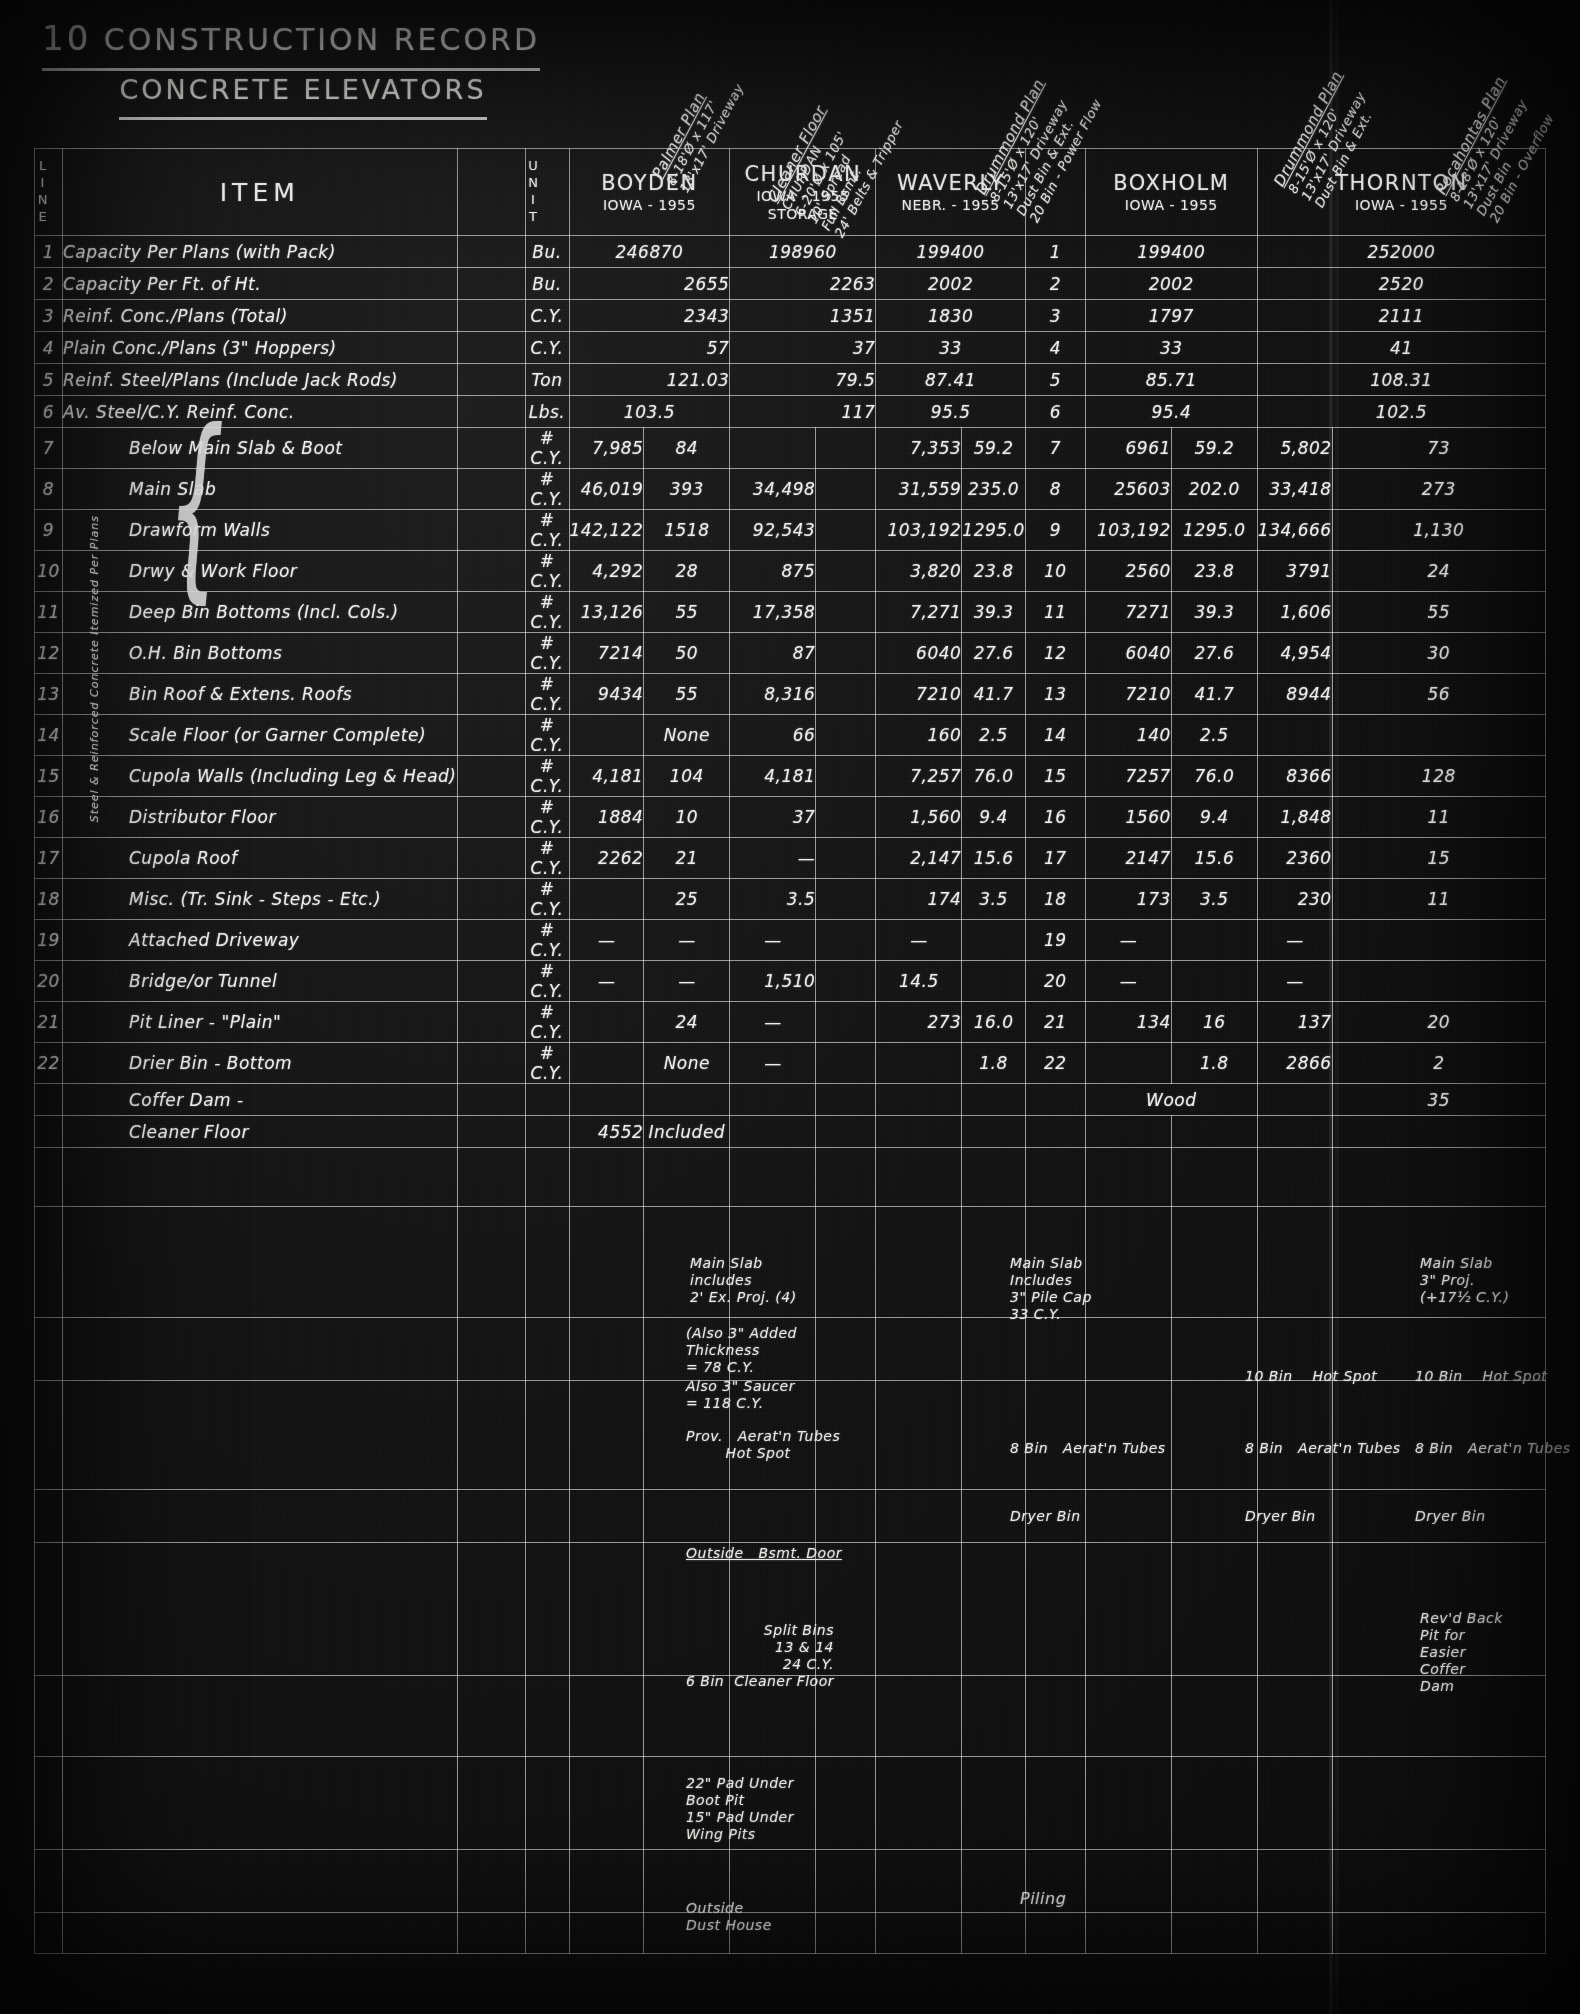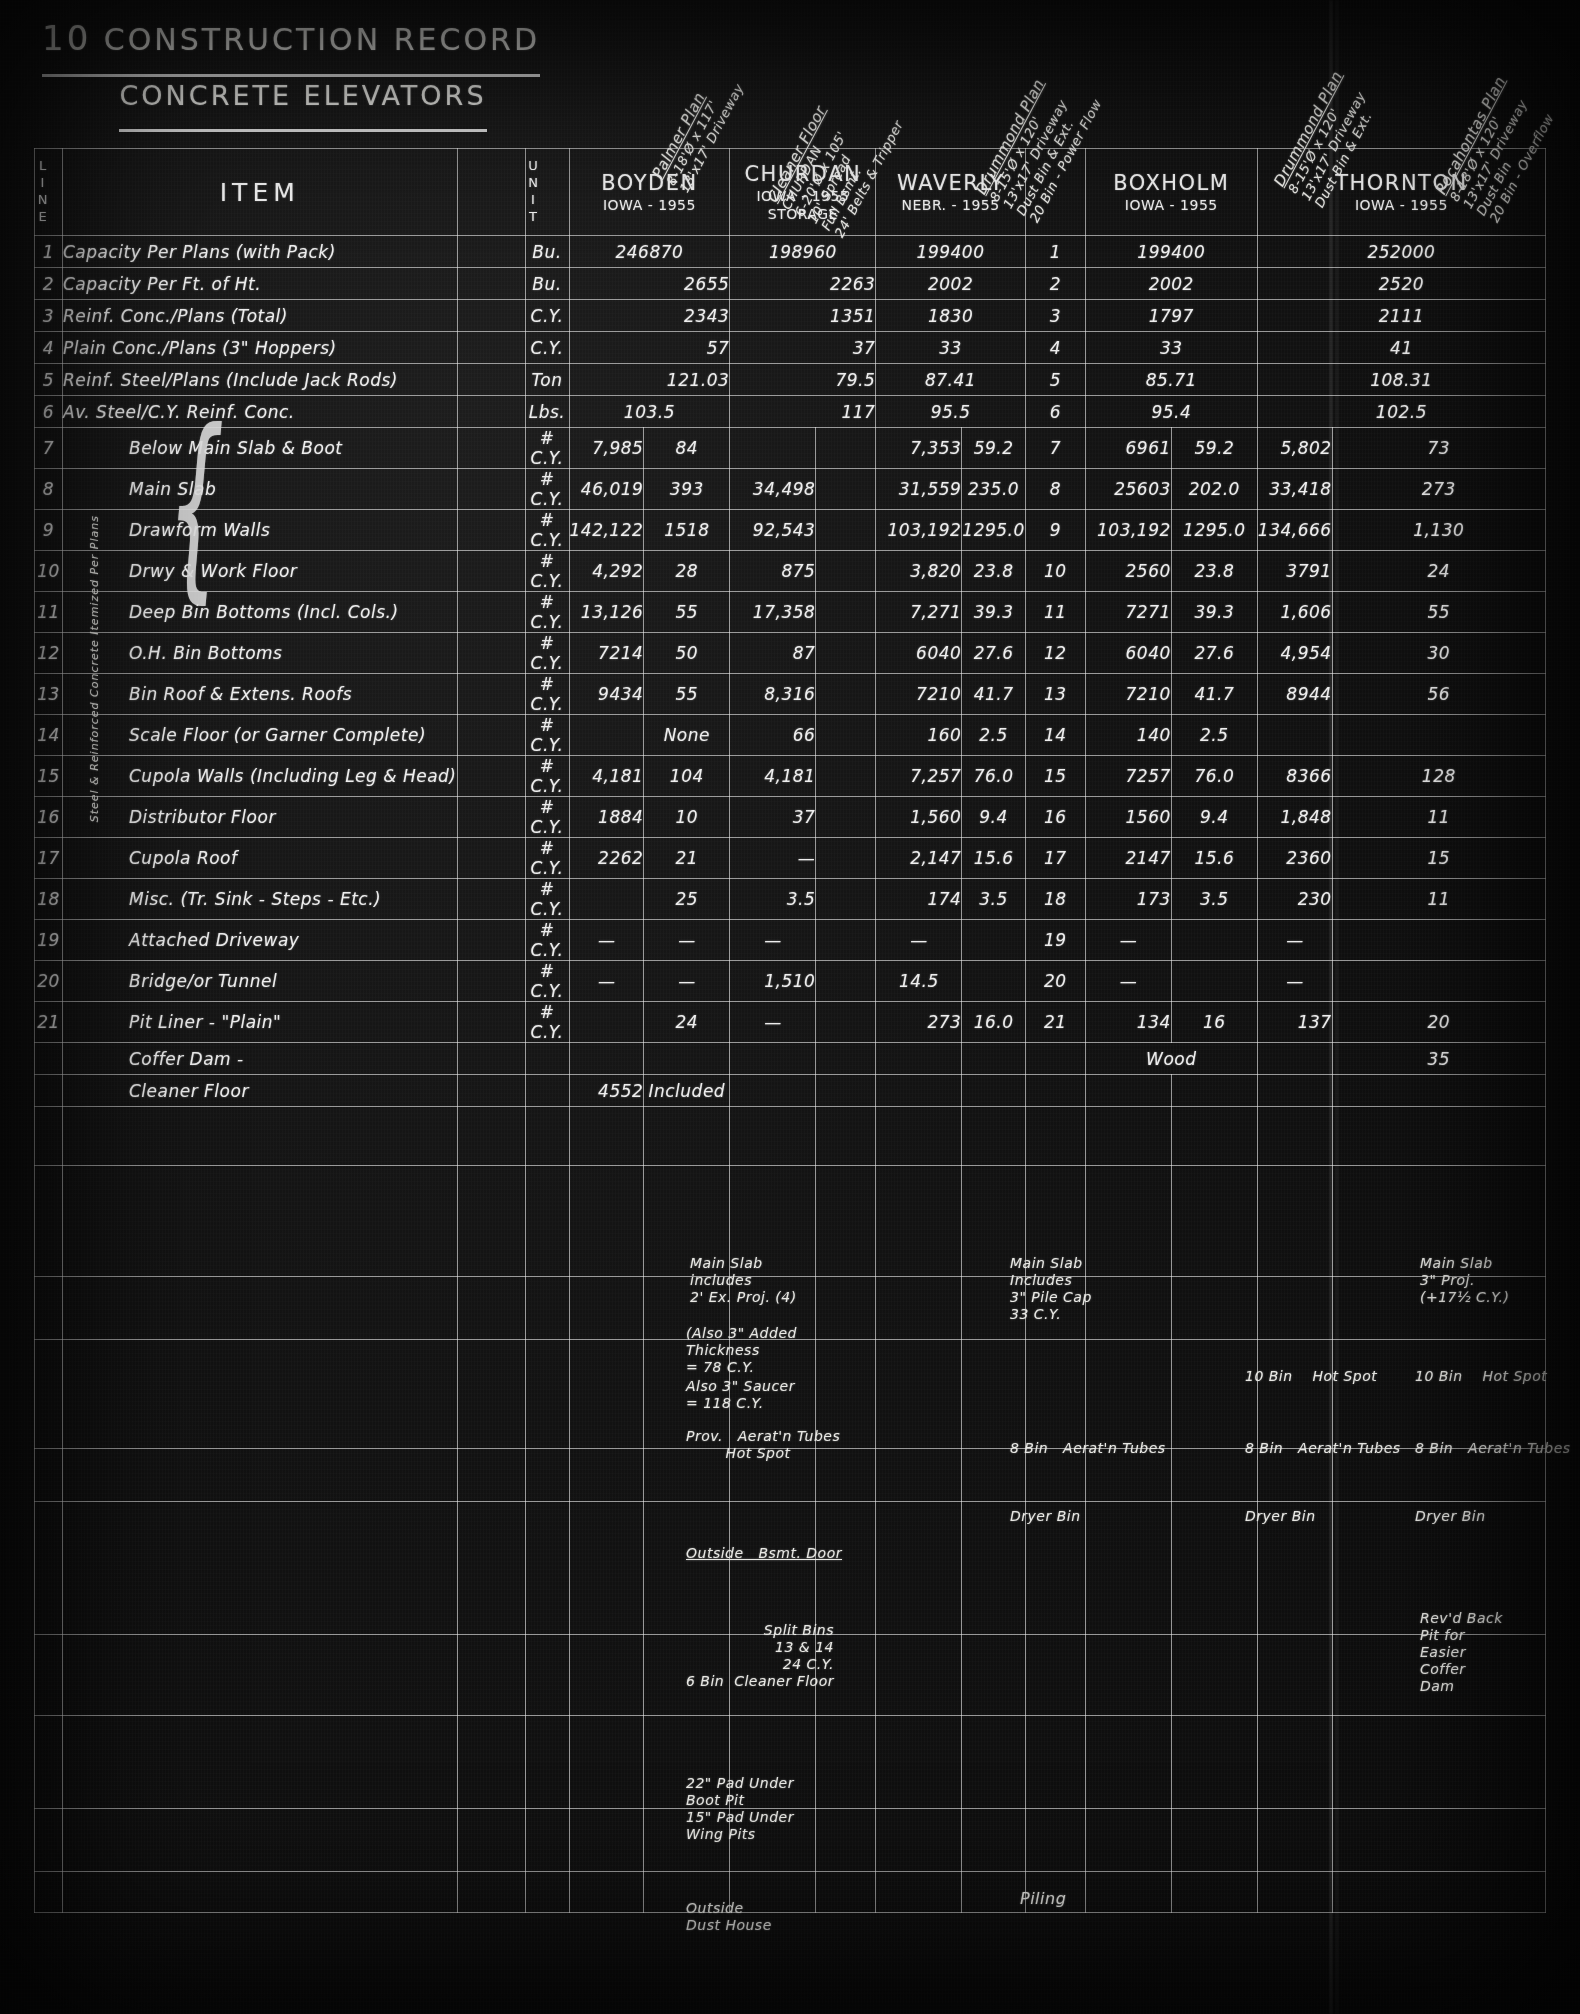--- a/index.html
+++ b/index.html
@@ -33,21 +33,21 @@
   .hw{font-family:"DejaVu Sans",sans-serif;font-style:italic;letter-spacing:.5px;
       text-shadow:0 0 2px rgba(255,255,255,.45);}
   .hwu{font-family:"DejaVu Sans",sans-serif;font-style:normal;letter-spacing:1px;
       text-shadow:0 0 2px rgba(255,255,255,.35);}
 
   
   .title-wrap{position:absolute;left:42px;top:18px;width:520px;}
   .title-1{font-size:30px;line-height:40px;letter-spacing:3px;}
   .title-1 .num{font-size:34px;}
   .title-2{font-size:27px;line-height:38px;letter-spacing:3px;text-align:center;width:470px;margin-left:26px;}
-  .ul{border-bottom:3px solid #dcdcdc;padding-bottom:14px;display:inline-block;}
+  .ul{border-bottom:3px solid #dcdcdc;padding-bottom:8px;display:inline-block;}
 
   
   .diag{
     position:absolute;transform-origin:left bottom;
     transform:rotate(-62deg);
     font-size:13px;line-height:15px;white-space:nowrap;
   }
   .diag .dt{font-size:15px;text-decoration:underline;}
 
   
@@ -525,20 +525,37 @@
       <td class="numc hw"></td>
       <td class="num hw tiny">273</td>
       <td class="numc hw">16.0</td>
       <td class="numc hw">21</td>
       <td class="num hw tiny">134</td>
       <td class="numc hw">16</td>
       <td class="num hw tiny">137</td>
       <td class="numc hw">20</td>
     </tr>
     <tr class="row">
+      <td class="lineno hw">22</td>
+      <td class="item hw"><span class="ind"></span><span>Drier Bin - Bottom</span></td>
+      <td></td>
+      <td class="unit hw"># C.Y.</td>
+      <td class="num hw tiny"></td>
+      <td class="numc hw">None</td>
+      <td class="numc hw dash">—</td>
+      <td class="numc hw"></td>
+      <td class="num hw tiny"></td>
+      <td class="numc hw">1.8</td>
+      <td class="numc hw">22</td>
+      <td class="num hw tiny"></td>
+      <td class="numc hw">1.8</td>
+      <td class="num hw tiny">2866</td>
+      <td class="numc hw">2</td>
+    </tr>
+    <tr class="row">
       <td class="lineno hw"></td>
       <td class="item hw"><span class="ind"></span><span>Coffer Dam -</span></td>
       <td></td>
       <td class="unit hw"></td>
       <td class="num hw tiny"></td>
       <td class="numc hw"></td>
       <td class="numc hw"></td>
       <td class="numc hw"></td>
       <td class="num hw tiny"></td>
       <td class="numc hw"></td>

